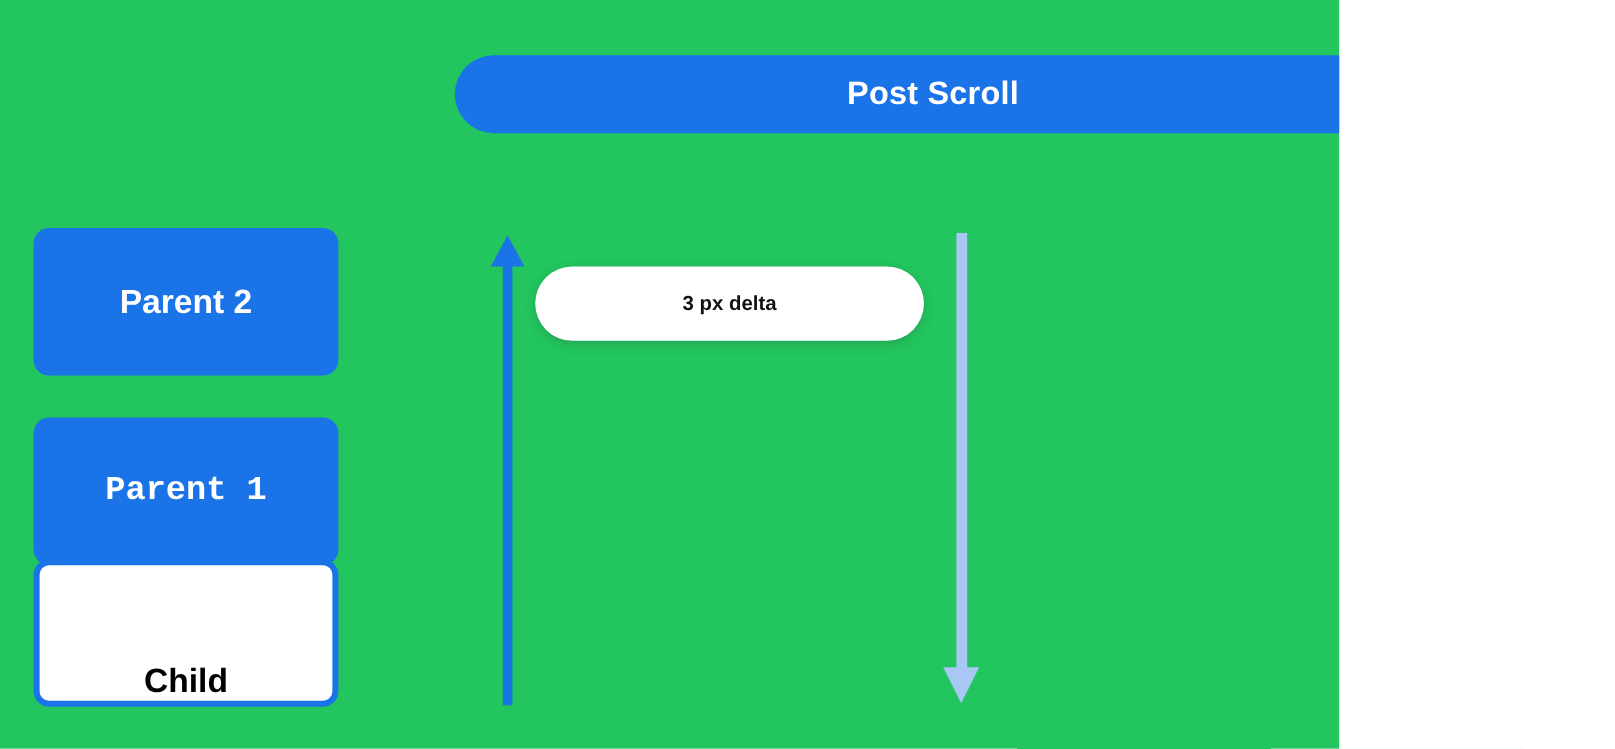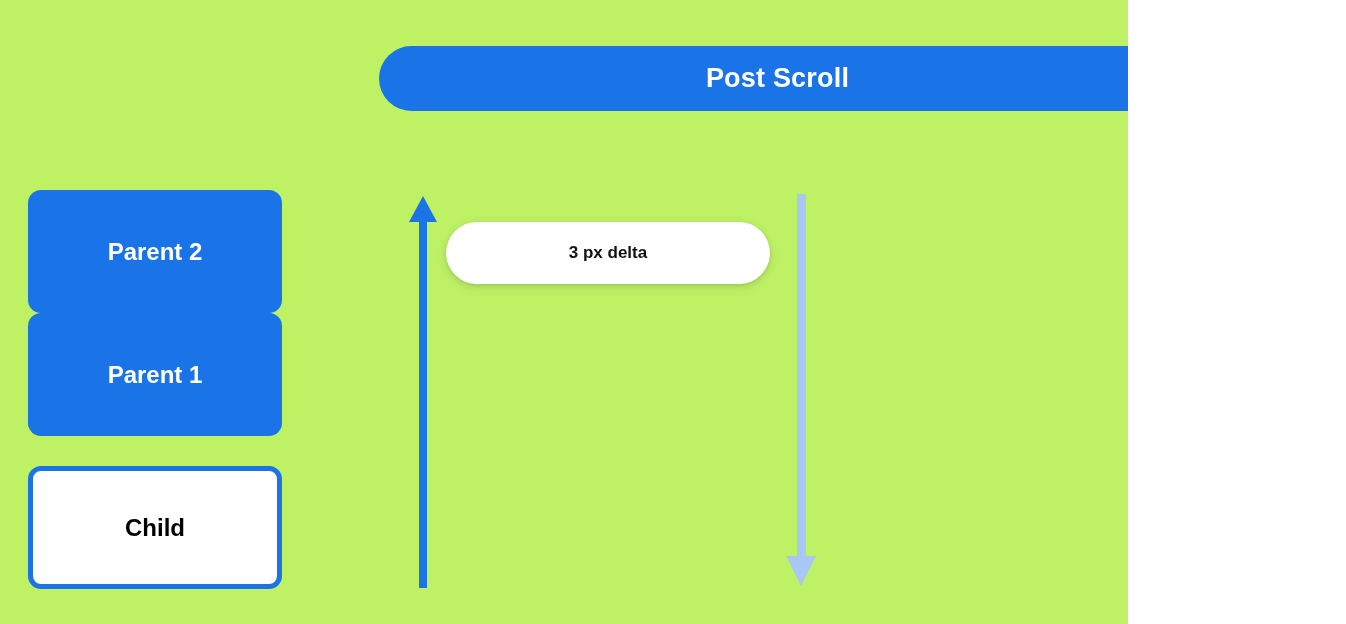--- a/index.html
+++ b/index.html
@@ -8,23 +8,22 @@
     background: #ffffff;
   }
   body {
     font-family: "Liberation Sans", sans-serif;
     -webkit-font-smoothing: antialiased;
   }
   #canvas {
     position: relative;
     width: 1116px;
     height: 624px;
-    background: #bef264;
+    background: #22c55e;
     overflow: hidden;
-    padding-left: 12px;
   }
 
   
   .title-pill {
     position: absolute;
     left: 379px;
     top: 46px;
     width: 797px;
     height: 65px;
     background: #1b73e8;
@@ -41,36 +40,36 @@
   
   .stack-box {
     position: absolute;
     left: 28px;
     width: 254px;
     height: 123px;
     border-radius: 13px;
     display: flex;
     align-items: center;
     justify-content: center;
-    font-size: 24px;
+    font-size: 28px;
     font-weight: bold;
     box-sizing: border-box;
   }
   .stack-box.filled {
     background: #1b73e8;
     color: #ffffff;
   }
   .stack-box.outlined {
     background: #ffffff;
     color: #000000;
     border: 5px solid #1b73e8;
   }
   .box-p2 { top: 190px; }
-  .box-p1 { top: 313px; }
-  .box-child { top: 466px; }
+  .box-p1 { top: 348px; font-family: Liberation Mono, monospace; }
+  .box-child { top: 466px; align-items: flex-end; }
 
   
   .arrow {
     position: absolute;
   }
   .arrow-up-dark {
     left: 408px;
     top: 196px;
     width: 30px;
     height: 392px;

